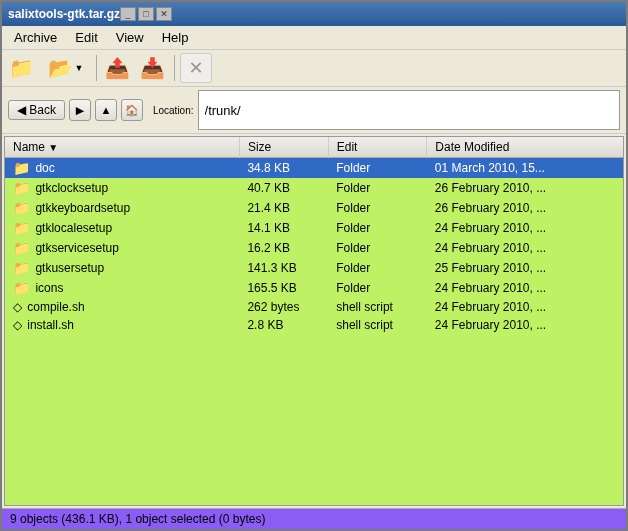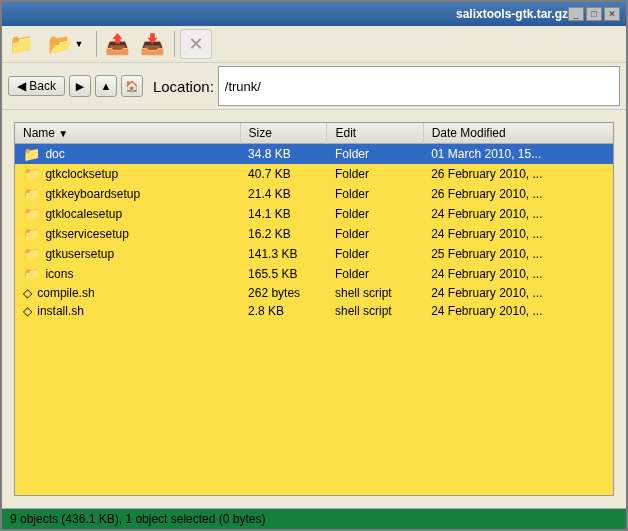--- a/index.html
+++ b/index.html
@@ -18,21 +18,21 @@
       border: 2px solid #7b7b7b;
       display: flex;
       flex-direction: column;
     }
     .title-bar {
       background: linear-gradient(to bottom, #4a7bb5, #2a5998);
       color: white;
       padding: 12px 6px;
       display: flex;
       align-items: center;
-      justify-content: flex-end;
+      justify-content: flex-start;
       height: 20px;
       flex-shrink: 0;
     }
     .title-bar-text {
       font-size: 12px;
       font-weight: bold;
     }
     .title-bar-buttons {
       display: flex;
       gap: 2px;
@@ -109,36 +109,36 @@
       border: 1px solid #999;
       background: linear-gradient(to bottom, #f5f5f0, #e0ddd5);
       cursor: pointer;
       border-radius: 3px;
       display: flex;
       align-items: center;
       justify-content: center;
       font-size: 11px;
     }
     .location-label {
-      font-size: 15px;
+      font-size: 10px;
       margin-left: 6px;
     }
     .location-input {
       flex: 1;
       height: 40px;
       border: 1px solid #999;
       padding: 2px 6px;
       font-size: 13px;
       background: white;
     }
     .file-list-container {
       flex: 1;
-      background: #fde047;
+      background: #bef264;
       border: 1px solid #999;
-      margin: 12px;
+      margin: 2px;
       overflow-y: auto;
       overflow-x: hidden;
     }
     .file-table {
       width: 100%;
       border-collapse: collapse;
     }
     .file-table thead tr {
       background: linear-gradient(to bottom, #f0eeea, #dddad2);
       border-bottom: 1px solid #aaa;
@@ -159,21 +159,21 @@
       white-space: nowrap;
     }
     .file-table tbody tr.selected { background: #316ac5; color: white; }
     .file-table tbody tr.selected td { color: white; }
     .col-name { width: 240px; }
     .col-size { width: 90px; }
     .col-type { width: 100px; }
     .col-date { width: 200px; }
     .row-icon { display: inline-flex; align-items: center; gap: 5px; }
     .status-bar {
-      background: #15803d;
+      background: #8b5cf6;
       border-top: 1px solid #aaa;
       padding: 3px 8px;
       font-size: 12px;
       flex-shrink: 0;
     }
     .th-sort { font-size: 10px; }
   </style>
 </head>
 <body>
 
@@ -181,20 +181,26 @@
 
   <div class="title-bar">
     <span class="title-bar-text">salixtools-gtk.tar.gz</span>
     <div class="title-bar-buttons">
       <div class="title-btn">_</div>
       <div class="title-btn">□</div>
       <div class="title-btn">✕</div>
     </div>
   </div>
 
+  <div class="menu-bar">
+    <div class="menu-item">Archive</div>
+    <div class="menu-item">Edit</div>
+    <div class="menu-item">View</div>
+    <div class="menu-item">Help</div>
+  </div>
 
   <div class="toolbar">
     <div class="tb-btn">
       <span style="font-size:20px;">📁</span>
     </div>
     <div class="tb-btn" style="width:50px; flex-direction:row; gap:1px;">
       <span style="font-size:20px;">📂</span>
       <span style="font-size:9px;">▼</span>
     </div>
     <div class="tb-separator"></div>

